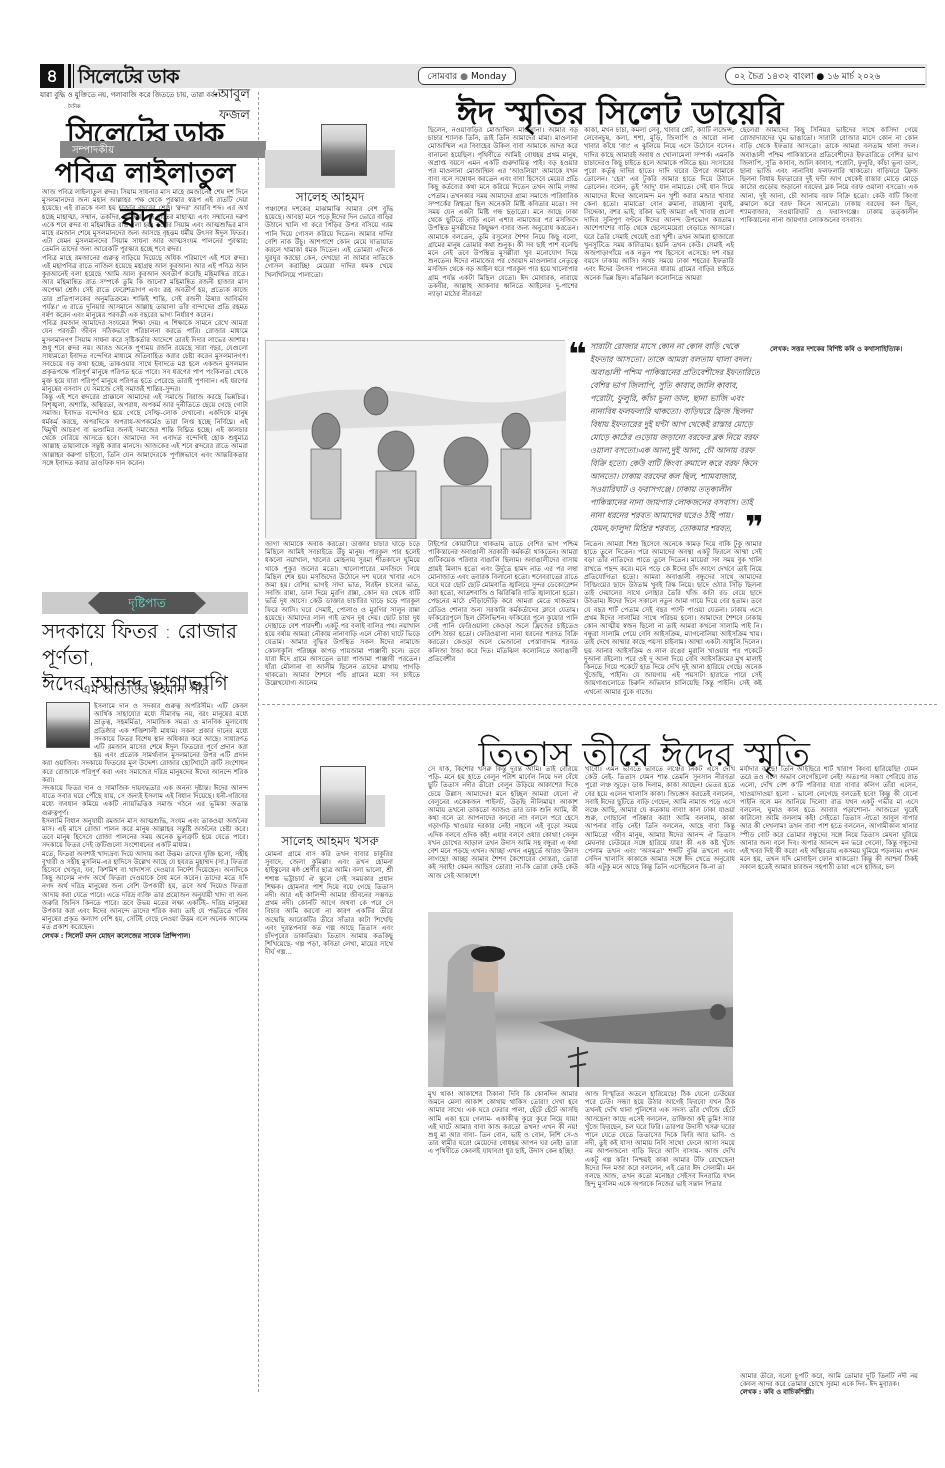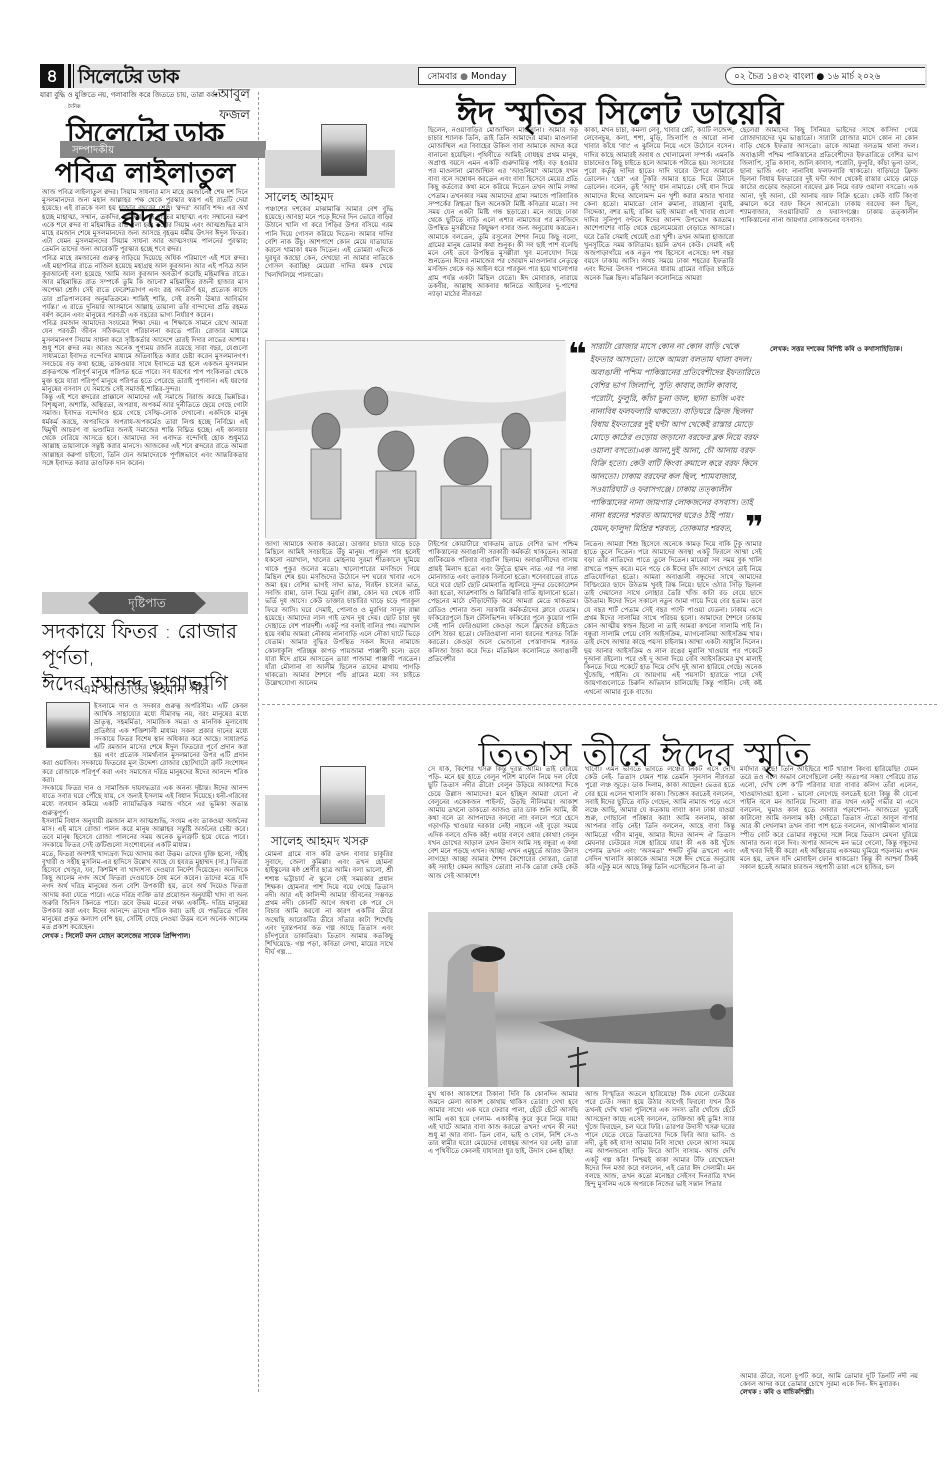--- a/index.html
+++ b/index.html
@@ -3,44 +3,44 @@
 <meta charset="utf-8">
 <style>
   * { box-sizing: border-box; margin: 0; padding: 0; }
   body { width: 945px; height: 1468px; background: #fff; font-family: "DejaVu Sans", sans-serif; color: #111; position: relative; overflow: hidden; }
   .abs { position: absolute; }
   .masthead { left: 40px; top: 64px; width: 887px; height: 24px; background: #e4e4e4; }
   .pageno { left: 40px; top: 64px; width: 24px; height: 24px; background: #111; color: #fff; font-weight: bold; font-size: 18px; text-align: center; line-height: 24px; }
   .pageno-bar { left: 68px; top: 64px; width: 3px; height: 24px; background: #111; }
   .pageno-bar2 { left: 73px; top: 64px; width: 1px; height: 24px; background: #111; }
   .brand { left: 78px; top: 64px; font-size: 19px; font-weight: bold; color: #111; letter-spacing: -1px; line-height: 24px; font-family: "DejaVu Sans", sans-serif; }
-  .day-pill { left: 418px; top: 67px; width: 98px; height: 18px; border: 1px solid #333; border-radius: 0; background: #fff; font-size: 9px; line-height: 16px; text-align: center; }
+  .day-pill { left: 418px; top: 67px; width: 98px; height: 18px; border: 1px solid #333; border-radius: 6px; background: #fff; font-size: 9px; line-height: 16px; text-align: center; }
   .date-pill { left: 725px; top: 67px; width: 200px; height: 18px; border: 1px solid #333; border-radius: 10px 0 0 10px; border-right: none; background: #fff; font-size: 9px; line-height: 16px; padding-left: 8px; }
   .quote { left: 40px; top: 90px; width: 220px; font-size: 7px; line-height: 10px; }
   .quote-author { left: 180px; top: 84px; width: 70px; text-align: right; font-size: 13px; }
   .vline { width: 0; border-left: 1px dashed #999; }
   .hline { height: 0; border-top: 1px dashed #999; }
   .logo2 { left: 42px; top: 110px; width: 205px; font-size: 30px; font-weight: bold; text-align: center; letter-spacing: -2px; }
   .logo2-small { left: 68px; top: 103px; font-size: 5px; }
   .section-bar { left: 60px; top: 141px; width: 206px; height: 17px; background: #888; color: #fff; font-size: 10px; line-height: 17px; padding-left: 12px; }
   .pen-icon { left: 48px; top: 142px; width: 14px; height: 14px; color: #fff; font-size: 11px; }
   .h-editorial { left: 42px; top: 152px; width: 206px; font-size: 27px; font-weight: bold; text-align: center; }
   .body-text { font-size: 6.6px; line-height: 8.2px; text-align: justify; color: #222; overflow: hidden; }
   .drishti { left: 42px; top: 592px; width: 206px; height: 22px; background: #ccc; }
-  .drishti-tag { left: 88px; top: 592px; width: 118px; height: 22px; background: #555; color: #e5e5e5; font-size: 12px; text-align: center; line-height: 22px; clip-path: polygon(10% 0, 90% 0, 100% 50%, 90% 100%, 10% 100%, 0 50%); }
+  .drishti-tag { left: 88px; top: 592px; width: 118px; height: 22px; background: #555; color: #5eead4; font-size: 12px; text-align: center; line-height: 22px; clip-path: polygon(10% 0, 90% 0, 100% 50%, 90% 100%, 10% 100%, 0 50%); }
   .h-sadaka { left: 42px; top: 618px; width: 206px; font-size: 20px; text-align: left; line-height: 26px; font-weight: 300; }
   .byline { left: 42px; top: 680px; width: 206px; font-size: 13px; text-align: center; }
   .photo { background: #bbb; border: 1px solid #555; }
   .h-eid1 { left: 390px; top: 88px; width: 460px; font-size: 32px; text-align: center; font-weight: bold; }
   .h-titash { left: 390px; top: 728px; width: 420px; font-size: 34px; text-align: right; }
   .pullquote { font-size: 8px; line-height: 13px; font-style: italic; color: #333; }
   .qmark { font-size: 32px; font-weight: bold; line-height: 24px; color: #111; }
   .illus { background: #ededed; border: 1px solid #bbb; }
   .riverphoto { background: linear-gradient(180deg, #d6d6d6 0%, #cfcfcf 45%, #9e9e9e 60%, #c8c8c8 75%, #bdbdbd 100%); }
-  .byline-small { font-size: 12px; text-align: left; }
+  .byline-small { font-size: 12px; text-align: center; }
   .grey-band { background: #d9d9d9; }
 </style>
 </head>
 <body>
 
 <div class="abs masthead"></div>
 <div class="abs pageno">৪</div>
 <div class="abs pageno-bar"></div>
 <div class="abs pageno-bar2"></div>
 <div class="abs brand">সিলেটের ডাক</div>
@@ -121,21 +121,21 @@
 <div class="abs body-text" style="left:265px; top:540px; width:155px; height:160px;">জাগা আমাকে অবাক করতো। ডাক্তার চাচার ঘাড়ে চড়ে মিছিলে আমিই সবচাইতে উঁচু মানুষ। পারকুল পার হলেই ধকলো নয়াখাল, খালের মোহনায় সুরমা শীতকালে ঘুমিয়ে থাকে পুকুর জলের মতো। খালোপারের মসজিদে গিয়ে মিছিল শেষ হয়। মসজিদের উঠোনে দশ ঘরের খাবার এসে জমা হয়। বেশির ভাগই সাদা ভাত, বিরইন চালের ভাত, সবজি রান্না, ডাল দিয়ে মুরগি রান্না, কোন ঘর থেকে বাটি ভর্তি দুধ আসে। কেউ ডাক্তার চাচারির ঘাড়ে চড়ে পারকুল ফিরে আসি। ঘরে সেমাই, পোলাও ও মুরগির সালুন রান্না হয়েছে। আমাদের লাল গাই তখন দুধ দেয়। ছোট চাচা দুধ দোহাতে বেশ পারদর্শী। একটু পর বলাই বালির পথ। নয়াখাল হয়ে বর্ষায় আমরা নৌকায় নানাবাড়ি এলে নৌকা ঘাটে ভিড়ে যেতাম। আমার বুদ্ধির উপস্থিত সকল ঈদের নামাজে কোলাকুলি পরিচ্ছন্ন কাপড় পায়জামা পাঞ্জাবী চলে। তবে যারা ঈদে গ্রামে আসতেন তারা পাজামা পাঞ্জাবী পরতেন। যাঁরা মৌলানা বা আলীম ছিলেন তাদের মাথায় পাগড়ি থাকতো। আমার শৈশবে পাঁচ গ্রামের মধ্যে সব চাইতে উল্লেখযোগ্য আলেম</div>
 <div class="abs body-text" style="left:428px; top:540px; width:150px; height:160px;">টাইপের কোয়ার্টারে থাকতাম তাতে বেশির ভাগ পশ্চিম পাকিস্তানের অবাঙালী সরকারী কর্মকর্তা থাকতেন। আমরা গুটিকয়েক পরিবার বাঙালি ছিলাম। অবাঙালীদের বাসায় প্রায়ই মিলাদ হতো এবং উর্দুতে হামদ নাত এর পর লম্বা মোনাজাত এবং তবারক বিলানো হতো। শবেবরাতের রাতে ঘরে ঘরে ছোট ছোট মোমবাতি জ্বালিয়ে সুন্দর ডেকোরেশন করা হতো, আতশবাজি ও ঝিরিঝিরি বাতি জ্বালানো হতো। পেছনের মাঠে দৌড়াদৌড়ি করে আমরা মেতে থাকতাম। রেডিও শোনার জন্য সরকারি কর্মকর্তাদের ক্লাবে যেতাম। ফকিরেরপুলে ছিল টেলিভিশন। ফকিরের পুলে কুয়োর পানি সেই পানি ফেরিওয়ালা কেওড়া জলে ফ্রিজের চাইতেও বেশি ঠান্ডা হতো। ফেরিওয়ালা নানা ধরনের শরবত বিক্রি করতো। কেওড়া জলে ভেজানো পেস্তাবাদাম শরবত কলিজা ঠান্ডা করে দিত। মতিঝিল কলোনিতে অবাঙালী প্রতিবেশীর</div>
 <div class="abs body-text" style="left:584px; top:540px; width:178px; height:160px;">নিতেন। আমরা শিশু হিসেবে অনেকে কামড় দিয়ে বাকি টুকু আমার হাতে তুলে দিতেন। পরে আমাদের অবস্থা একটু ফিরলে আম্মা সেই বড়া তাঁর নাতিদের পাতে তুলে দিতেন। মায়েরা সব সময় বুক খালি রাখতে পছন্দ করে। মনে পড়ে কে ঈদের চাঁদ আগে দেখবে তাই নিয়ে প্রতিযোগিতা হতো। আমরা অবাঙালী বন্ধুদের সাথে আমাদের বিল্ডিংয়ের ছাদে উঠতাম খুবই রিস্ক নিয়ে। ছাদে ওঠার সিঁড়ি ছিলনা তাই দেয়ালের সাথে লোহার তৈরি খাঁজ কাটা রড বেয়ে ছাদে উঠতাম। ঈদের দিনে সকালে নতুন জামা গায়ে দিয়ে বের হতাম। তবে যে বছর শার্ট পেতাম সেই বছর প্যান্ট পাওয়া যেতনা। ঢাকায় এসে প্রথম ঈদের সালামির সাথে পরিচয় হলো। আমাদের শৈশবে ঢাকায় কোন আত্মীয় স্বজন ছিলো না তাই আমরা কখনো সালামি পাই নি। বন্ধুরা সালামি পেয়ে বেবি আইসক্রিম, ম্যাগনোলিয়া আইসক্রিম খায়। তাই দেখে আম্মার কাছে পয়সা চাইলাম। আম্মা একটা আধুলি দিলেন। ছয় আনার আইসক্রিম ও লাল রঙের মুরালি খাওয়ার পর পকেটে দুআনা রইলো। পরে ওই দু আনা দিয়ে বেবি আইসক্রিমের মুখ মালাই কিনতে গিয়ে পকেটে হাত দিয়ে দেখি দুই আনা হারিয়ে গেছে। অনেক খুঁজেছি, পাইনি। যে জায়গায় এই পয়সাটা হারাতে পারে সেই জায়গাগুলোতে চিরুনি অভিযান চালিয়েছি কিন্তু পাইনি। সেই কষ্ট এখনো আমার বুকে বাজে।</div>
 <div class="abs body-text" style="left:770px; top:345px; width:148px; height:355px;">
   <span style="font-weight:bold;">লেখক: সত্তর দশকের বিশিষ্ট কবি ও কথাসাহিত্যিক।</span>
 </div>
 
 <div class="abs h-titash">তিতাস তীরে ঈদের স্মৃতি</div>
 <div class="abs grey-band" style="left:265px; top:795px; width:120px; height:32px;"></div>
 <div class="abs photo" style="left:320px; top:766px; width:46px; height:58px; background:linear-gradient(180deg,#f5f5f5 0%,#ddd 40%,#aaa 70%,#888 100%);"></div>
-<div class="abs byline-small" style="left:271px; top:832px; width:130px;">সালেহ আহমদ খসরু</div>
+<div class="abs byline-small" style="left:265px; top:832px; width:130px;">সালেহ আহমদ খসরু</div>
 <div class="abs body-text" style="left:265px; top:850px; width:128px; height:540px;">মোমনা গ্রামে বাস করি তখন বাবার চাকুরির সুবাদে, জেলা কুমিল্লা। এবং তখন হোমনা হাইস্কুলের ষষ্ঠ শ্রেণীর ছাত্র আমি। বলা ভালো, শ্রী শশাঙ্ক ভট্টাচার্য ঐ স্কুলে সেই সময়কার প্রধান শিক্ষক। হোমনার পাশ দিয়ে বয়ে গেছে তিতাস নদী। আর এই কালিন্দী আমার জীবনের সম্ভবত প্রথম নদী। কোনটি আগে অথবা কে পরে সে বিচার আমি করবো না কারণ একটির তীরে জন্মেছি আরেকটির তীরে সাঁতার কাটা শিখেছি এবং দুরন্তপনার কত গল্প আছে তিতাস এবং চাঁদপুরের ডাকাতিয়া। তিতাস আমায় কতকিছু শিখিয়েছে- গল্প পড়া, কবিতা লেখা, মায়ের সাথে দীর্ঘ গল্প...</div>
 <div class="abs body-text" style="left:428px; top:765px; width:150px; height:140px;">সে যাক, কিশোর খসরু কিন্তু দুরন্ত আমি। তাই বেরিয়ে পড়ি- মনে হয় হাতে বেলুন পটাশ মার্বেল নিয়ে দল বেঁধে ছুটি তিতাস নদীর তীরে! বেলুন উড়িয়ে আকাশের দিকে চেয়ে উল্লাস আমাদের! মনে হচ্ছিল আমরা যেনো ঐ বেলুনের একেকজন পাইলট, উড়ছি নীলিমায়! আকাশ আমায় তখনো ডাকতো আজও তার ডাক শুনি আমি, কী কথা বলে তা আপনাদের বলবো না! বললে পরে হেসে গড়াগড়ি খাওয়ার দরকার নেই! নাহলে এই বুড়ো সময়ে এদিক বলবে ওদিক কই! এধার বলবে ওধার কোথা! বেলুন যখন চোখের আড়াল তখন উদাস আমি সহ বন্ধুরা এ কথা বেশ মনে পড়ছে এখন। আচ্ছা এখন এমুহূর্তে আরও উদাস লাগছে! আচ্ছা আমার শৈশব কৈশোরের দোস্তরা, তোরা কই সবাই! কেমন আছিস তোরা! না-কি তোরা কেউ কেউ আজ সেই আকাশে!</div>
 <div class="abs body-text" style="left:585px; top:765px; width:150px; height:140px;">খাবো। এমন ভাবতে ভাবতে লঞ্চের নিকট এসে দেখি কেউ নেই- তিতাস যেমন শান্ত তেমনি সুনসান নীরবতা পুরো লঞ্চ জুড়ে। ডাক দিলাম, কাকা আছেন! ভেতর হতে বের হয়ে এলেন খালাসি কাকা। জিজ্ঞেস করতেই বললেন, সবাই ঈদের ছুটিতে বাড়ি গেছেন, আমি নামাজ পড়ে এসে লঞ্চে আছি, আমার যে কতকায় বাবা! কাল ঢাকা যাওয়া শুরু, গোছানো পরিষ্কার করা! আমি বললাম, কাকা আপনার বাড়ি নেই! তিনি বললেন, আছে বাবা কিন্তু আমিতো গরীব মানুষ, আমার ঈদের আনন্দ ঐ তিতাস মেঘনার ঢেউয়ের সঙ্গে হারিয়ে যায়! কী এক কষ্ট খুঁজে পেলাম তখন এবং 'অসমতা' শব্দটি বুঝি তখনো এবং সেদিন খালাসি কাকাকে আমার সঙ্গে ঈদ খেতে অনুরোধ করি এটুকু মনে আছে কিন্তু তিনি এসেছিলেন কি-না তা</div>
 <div class="abs body-text" style="left:740px; top:765px; width:178px; height:625px;">মর্যাদার কাছে! তিনি আইছিরে শার্ট খারাপ কিংবা হারিয়েছি! যেমন তরে তও বলে অভাব লেগেছিলো নেই! অতঃপর সন্ধ্যা পেরিয়ে রাত এলো, দেখি বেশ ক'টি পরিবার যারা বাবার কলিগ তাঁরা এলেন, খাওয়াদাওয়া হলো - ভালো লেগেছে বলতেই হবে! কিন্তু কী যেনো পাইনি বলে মন জানিয়ে দিলো! রাত যখন একটু গভীর মা এসে বললেন, ঘুমাও কাল হতে আবার পড়াশোনা- আজতো ঘুরেই কাটালে! আমি বললাম কই! সেইতো তিতাস ঐতো আবুল বাপার আর কী দেখলাম! তখন বাবা পাশ হতে বললেন, আগামীকাল থানার স্পীড বোট করে তোমার বন্ধুদের সঙ্গে নিয়ে তিতাস মেঘনা ঘুরিয়ে আনার জন্য বলে দিব। অপার আনন্দে মন ভরে গেলো, কিন্তু বন্ধুদের এই খবর দিই কী করে! এই অস্থিরতায় একসময় ঘুমিয়ে পড়লাম। এখন মনে হয়, তখন যদি মোবাইল ফোন থাকতো! কিন্তু কী আশ্চর্য ঠিকই সকাল হতেই আমার চারজন সহপাঠী তারা এসে হাজির, চল</div>
 
 <div class="abs riverphoto" style="left:428px; top:912px; width:305px; height:175px;">
   <svg width="305" height="175">
     <path d="M110,110 L305,95 L305,135 L160,130 Z" fill="#777"></path>
     <circle cx="290" cy="100" r="8" fill="#555"></circle>
     <path d="M20,50 Q40,20 65,40 L70,175 L15,175 Z" fill="#aaa"></path>

